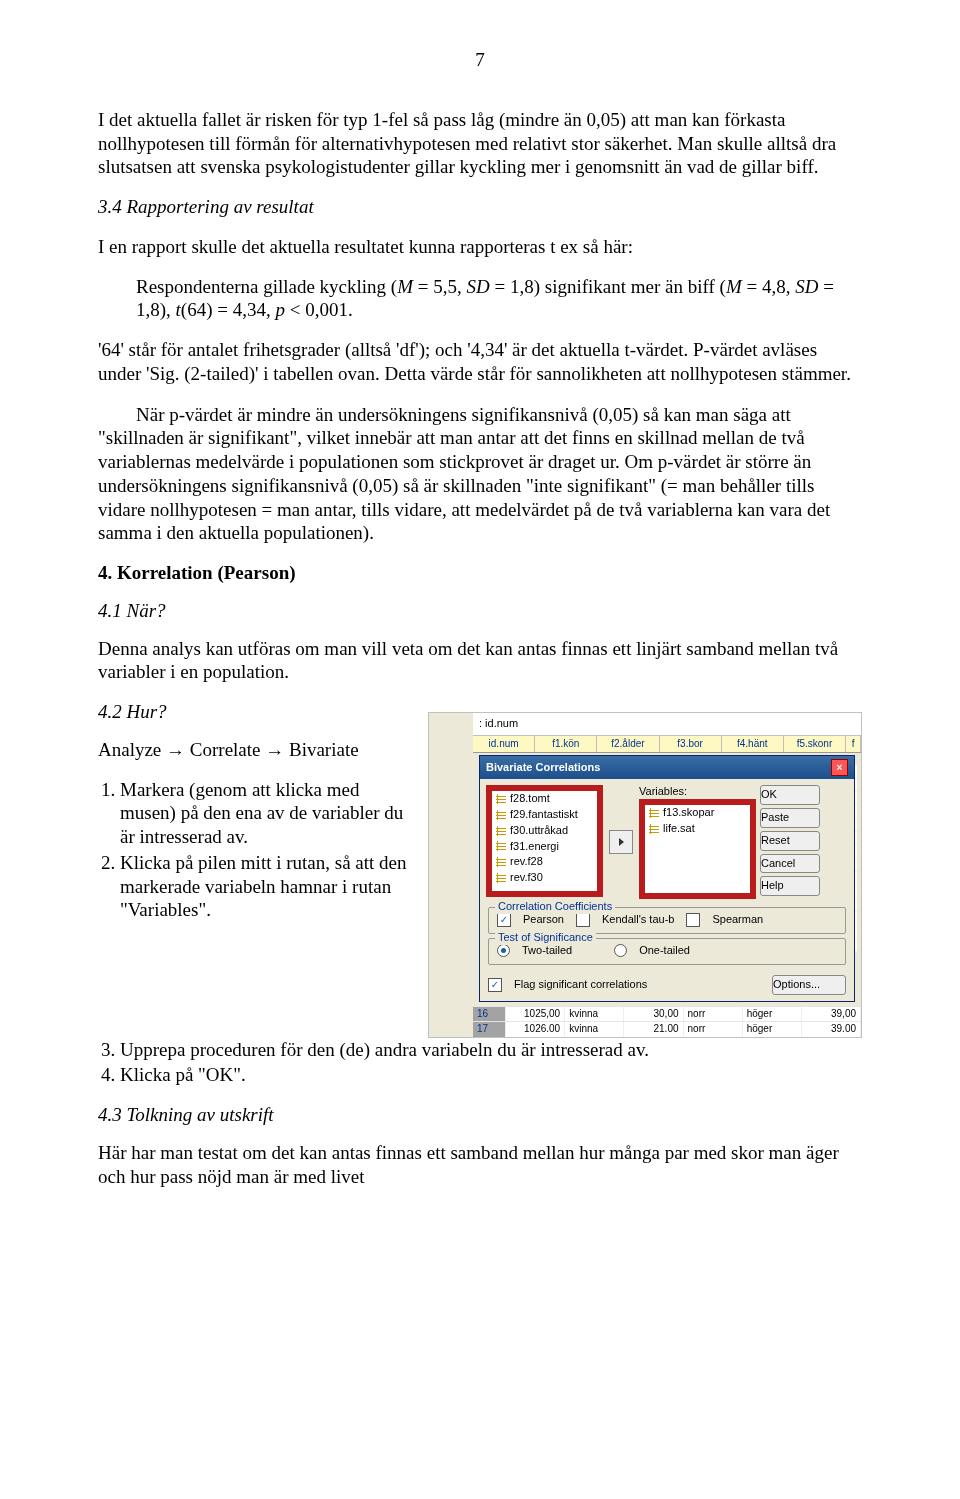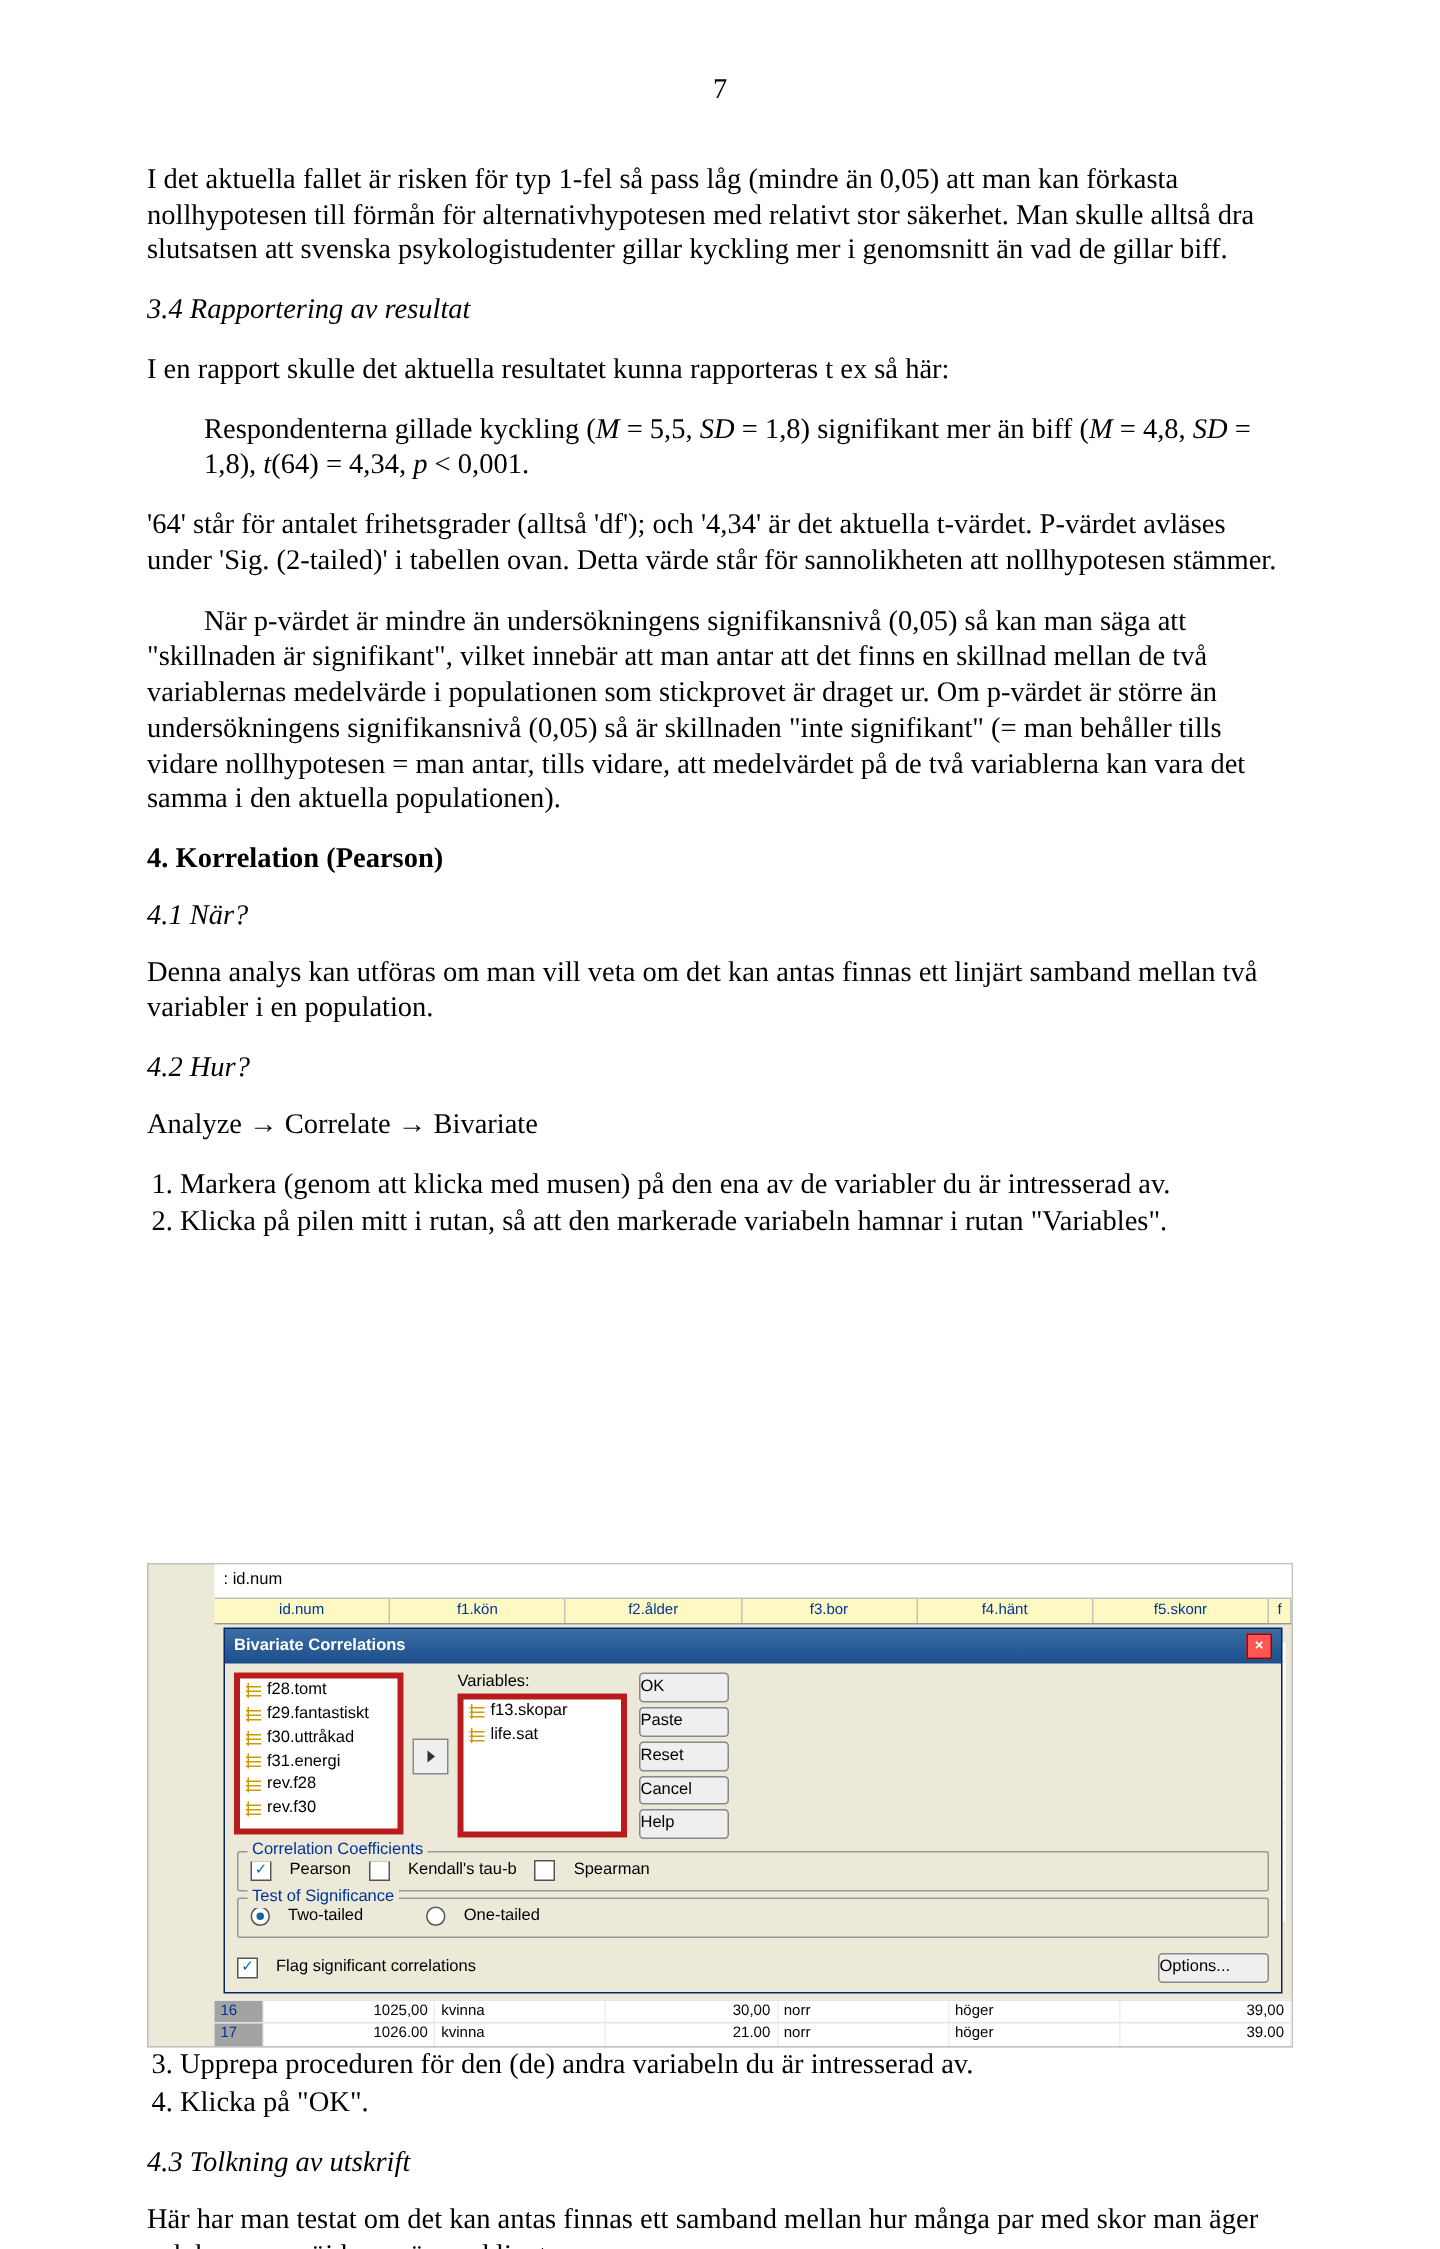--- a/index.html
+++ b/index.html
@@ -25,21 +25,20 @@
   .italic { font-style: italic; }
   .section { font-weight: bold; margin-top: 14px; margin-bottom: 14px; }
   .sub { font-style: italic; margin-bottom: 14px; }
   ol.num {
     margin: 0 0 16px 0;
     padding-left: 22px;
   }
   ol.num li { margin-bottom: 2px; }
   .two-col {
     display: flex;
-    flex-direction: column;
     gap: 10px;
   }
   .two-col .left {
     flex: 0 0 320px;
   }
   .two-col .right {
     flex: 1;
     padding-top: 12px;
   }
 
@@ -94,21 +93,21 @@
     display:flex;align-items:center;justify-content:center;
     font-size:10px; color:#fff; font-weight:bold;
   }
   .dlg-body{
     padding:6px;
     display:flex;
     gap:6px;
   }
   .lst{
     background:#fff;
-    border:4px solid #b91c1c;
+    border:6px solid #b91c1c;
     width:105px;
     height:100px;
     overflow:hidden;
     font-size:11px;
   }
   .lst .item{
     padding:1px 3px;
     display:flex;
     align-items:center;
     gap:3px;

